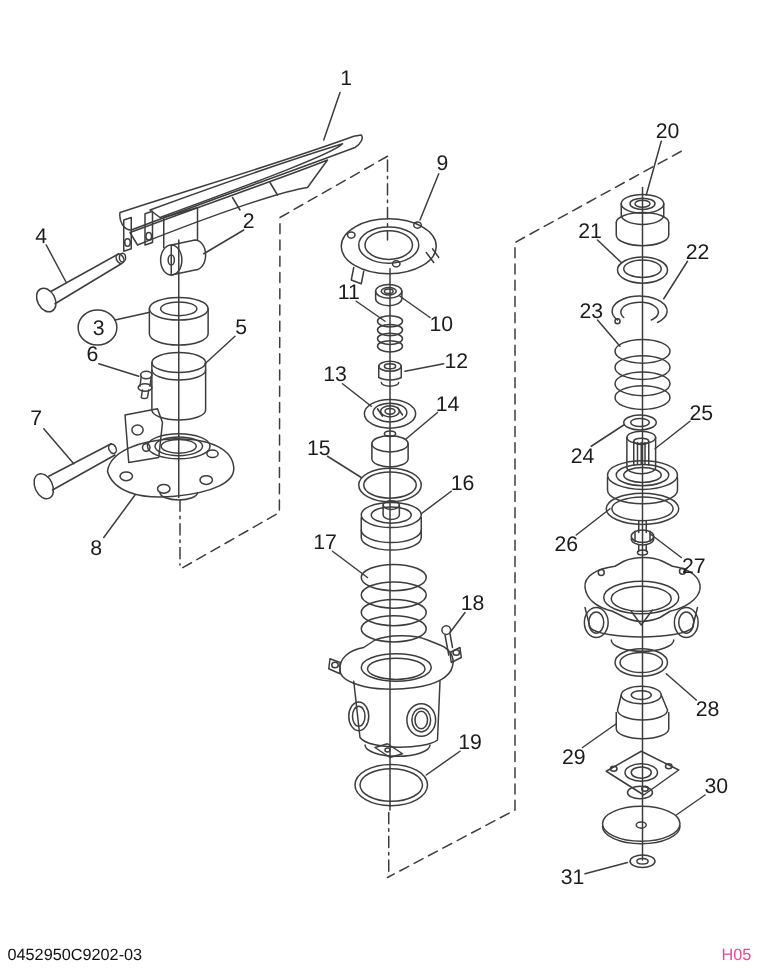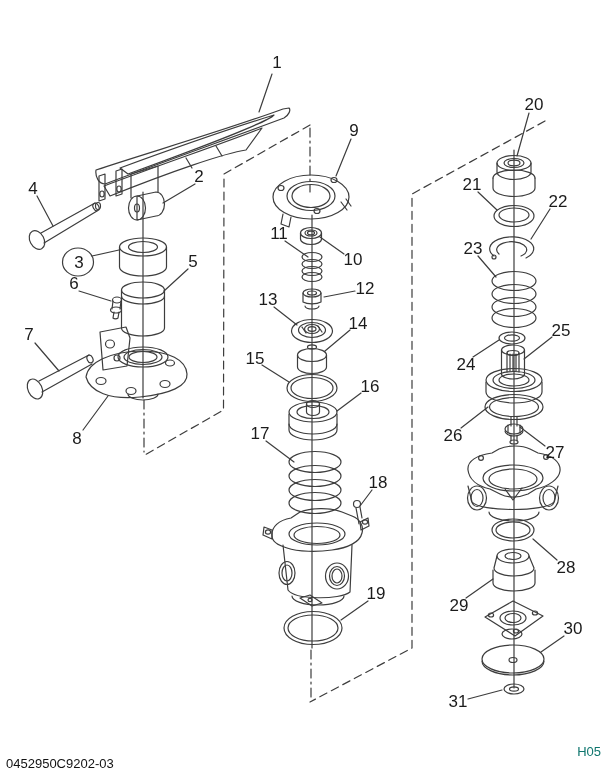--- a/index.html
+++ b/index.html
@@ -10,21 +10,21 @@
   .art path,.art ellipse,.art line,.art circle,.art polyline{
     fill:none;stroke:#3d3d3d;stroke-width:1.2;stroke-linecap:round;stroke-linejoin:round;}
   .wf{fill:#ffffff;}
   .ax{stroke:#6a6a6a;stroke-width:0.9;}
   .zb{stroke:#5a5a5a;stroke-width:1.1;stroke-dasharray:8 5;fill:none;}
   .cl{stroke:#5a5a5a;stroke-width:1;stroke-dasharray:9 4 2 4;}
   .ld{stroke:#2e2e2e;stroke-width:1.3;}
   .lbl{font-family:"Liberation Sans",sans-serif;font-size:17px;fill:#1b1b1b;stroke:none;text-anchor:middle;}
   .hatch{stroke:#555;stroke-width:0.8;}
   .footer-left{position:absolute;left:6px;bottom:6px;font-size:13px;color:#121212;}
-  .footer-right{position:absolute;right:9px;bottom:18px;font-size:13px;color:#0f766e;}
+  .footer-right{position:absolute;right:9px;bottom:6px;font-size:13px;color:#ec4899;}
 </style>
 </head>
 <body>
 
 <div class="page">
 <svg class="art" width="610" height="777" viewBox="0 0 610 777">
 
   <g>
     <path class="zb" d="M 310,125 L 224,174 L 223.5,410 L 143,456"></path>
     <path class="zb" d="M 545,121 L 412,194 L 412,648 L 310,702"></path>

